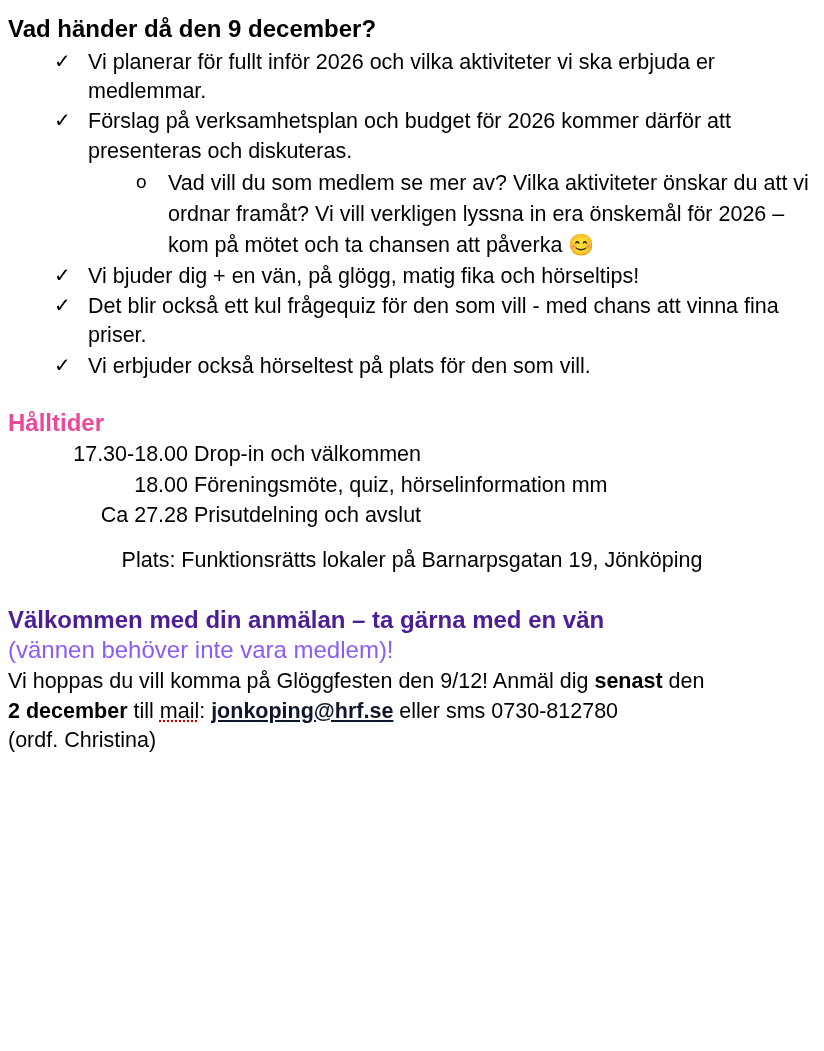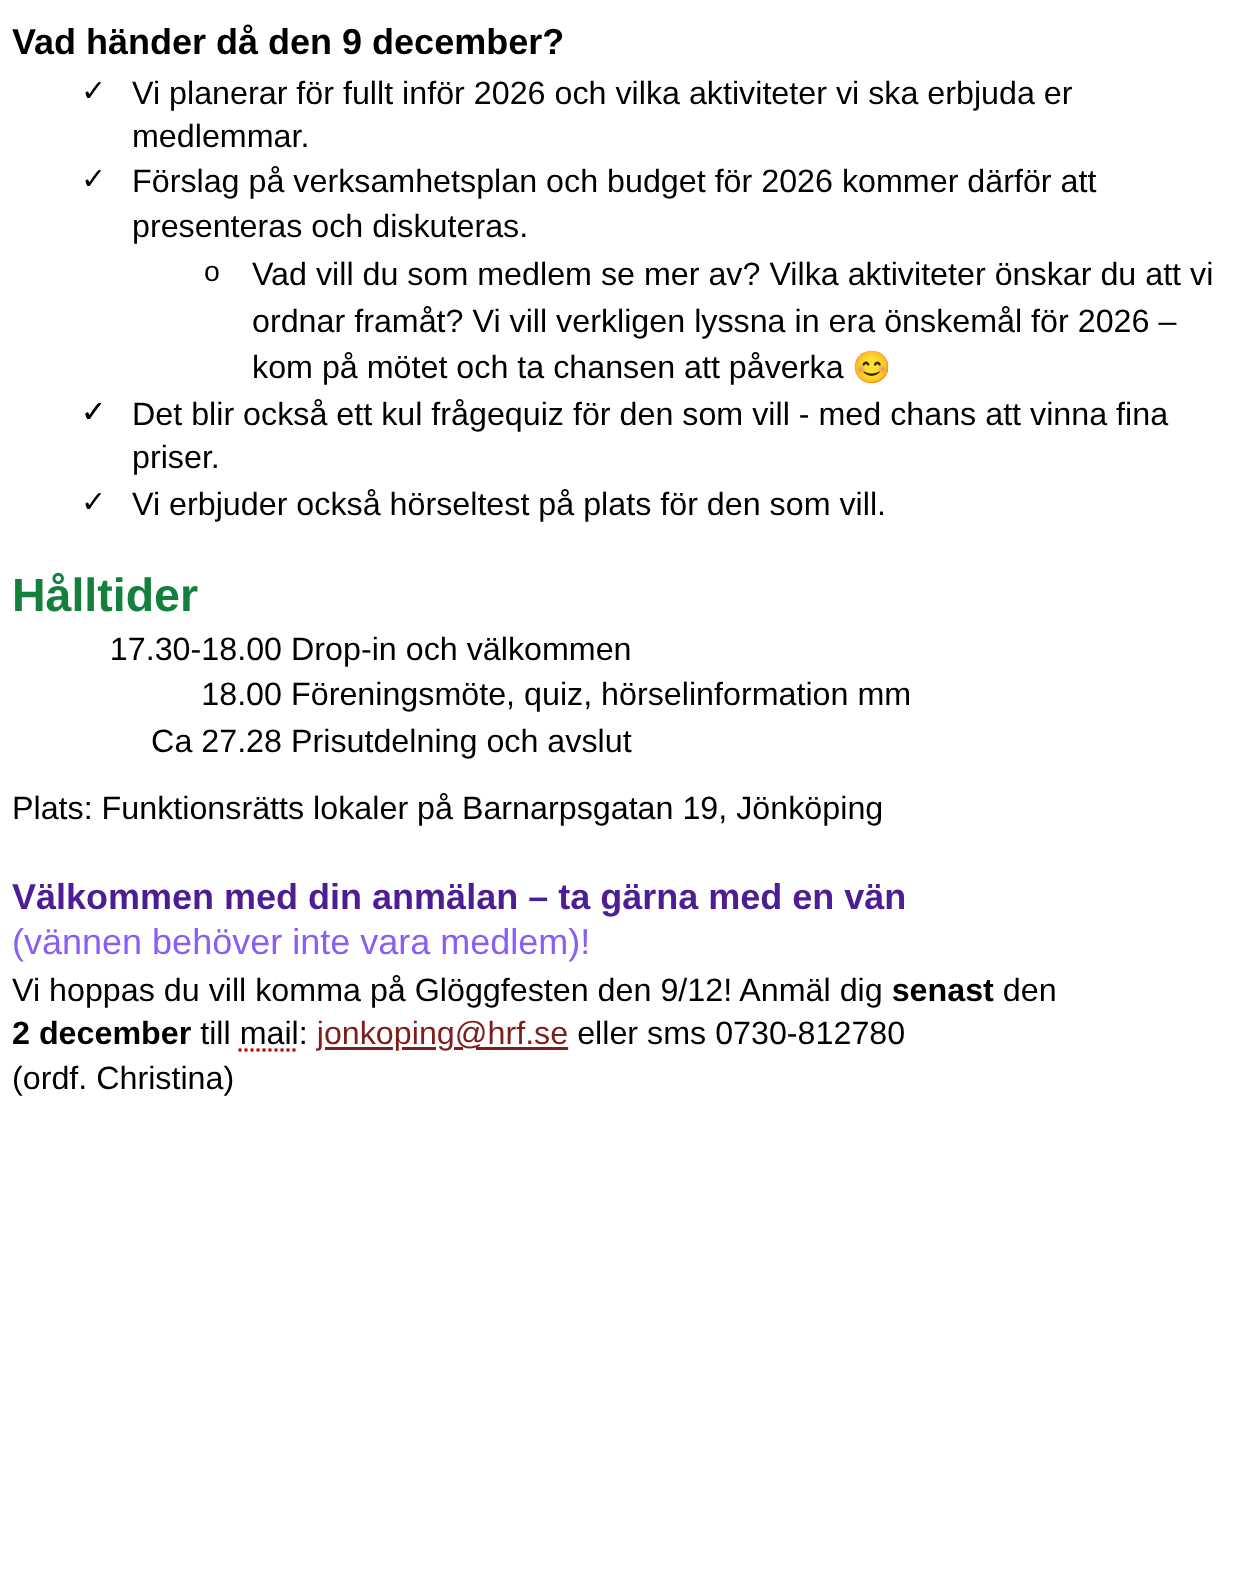--- a/index.html
+++ b/index.html
@@ -21,23 +21,23 @@
     padding: 14px 8px 10px 8px;
   }
   .heading {
     color: #000000;
     font-weight: bold;
     font-size: 24px;
     margin: 0 0 4px 0;
     line-height: 1.25;
   }
   .heading2 {
-    color: #15803d;
-    font-weight: bold;
-    font-size: 31px;
+    color: #ec4899;
+    font-weight: bold;
+    font-size: 24px;
     margin: 0 0 2px 0;
     line-height: 1.25;
   }
   ul.checklist {
     list-style: none;
     margin: 0;
     padding: 0;
   }
   ul.checklist > li {
     position: relative;
@@ -85,42 +85,44 @@
     line-height: 1.34;
   }
   table.times td.time-col {
     width: 186px;
     padding-right: 6px;
     text-align: right;
   }
   .plats {
     margin: 0;
     line-height: 1.34;
+    text-align: center;
   }
   .welcome {
     color: #4c1d95;
     font-weight: bold;
     font-size: 24px;
     line-height: 1.26;
     margin: 0;
   }
   .welcome-sub {
     color: #8b5cf6;
     font-size: 24px;
     line-height: 1.26;
     margin: 0 0 2px 0;
   }
   .para {
     margin: 0;
     line-height: 1.36;
   }
   .bold { font-weight: bold; }
   a.maillink {
-    color: #7f1d1d;
+    color: #0f172a;
     text-decoration: underline;
+    font-weight: bold;
   }
   .spellcheck {
     text-decoration: underline;
     text-decoration-style: dotted;
     text-decoration-color: #C00000;
     text-underline-offset: 3px;
   }
 </style>
 </head>
 <body>
@@ -139,20 +141,21 @@
       <span>Förslag på verksamhetsplan och budget för 2026 kommer därför att presenteras och diskuteras.</span>
       <ul class="sublist">
         <li>
           <span class="bullet-mark">o</span>
           <span>Vad vill du som medlem se mer av? Vilka aktiviteter önskar du att vi ordnar framåt? Vi vill verkligen lyssna in era önskemål för 2026 – kom på mötet och ta chansen att påverka </span><span class="emoji">😊</span>
         </li>
       </ul>
     </li>
     <li>
       <span class="bullet-mark">✓</span>
+      <span>Vi bjuder dig + en vän, på glögg, matig fika och hörseltips!</span>
     </li>
     <li>
       <span class="bullet-mark">✓</span>
       <span>Det blir också ett kul frågequiz för den som vill - med chans att vinna fina priser.</span>
     </li>
     <li>
       <span class="bullet-mark">✓</span>
       <span>Vi erbjuder också hörseltest på plats för den som vill.</span>
     </li>
   </ul>

